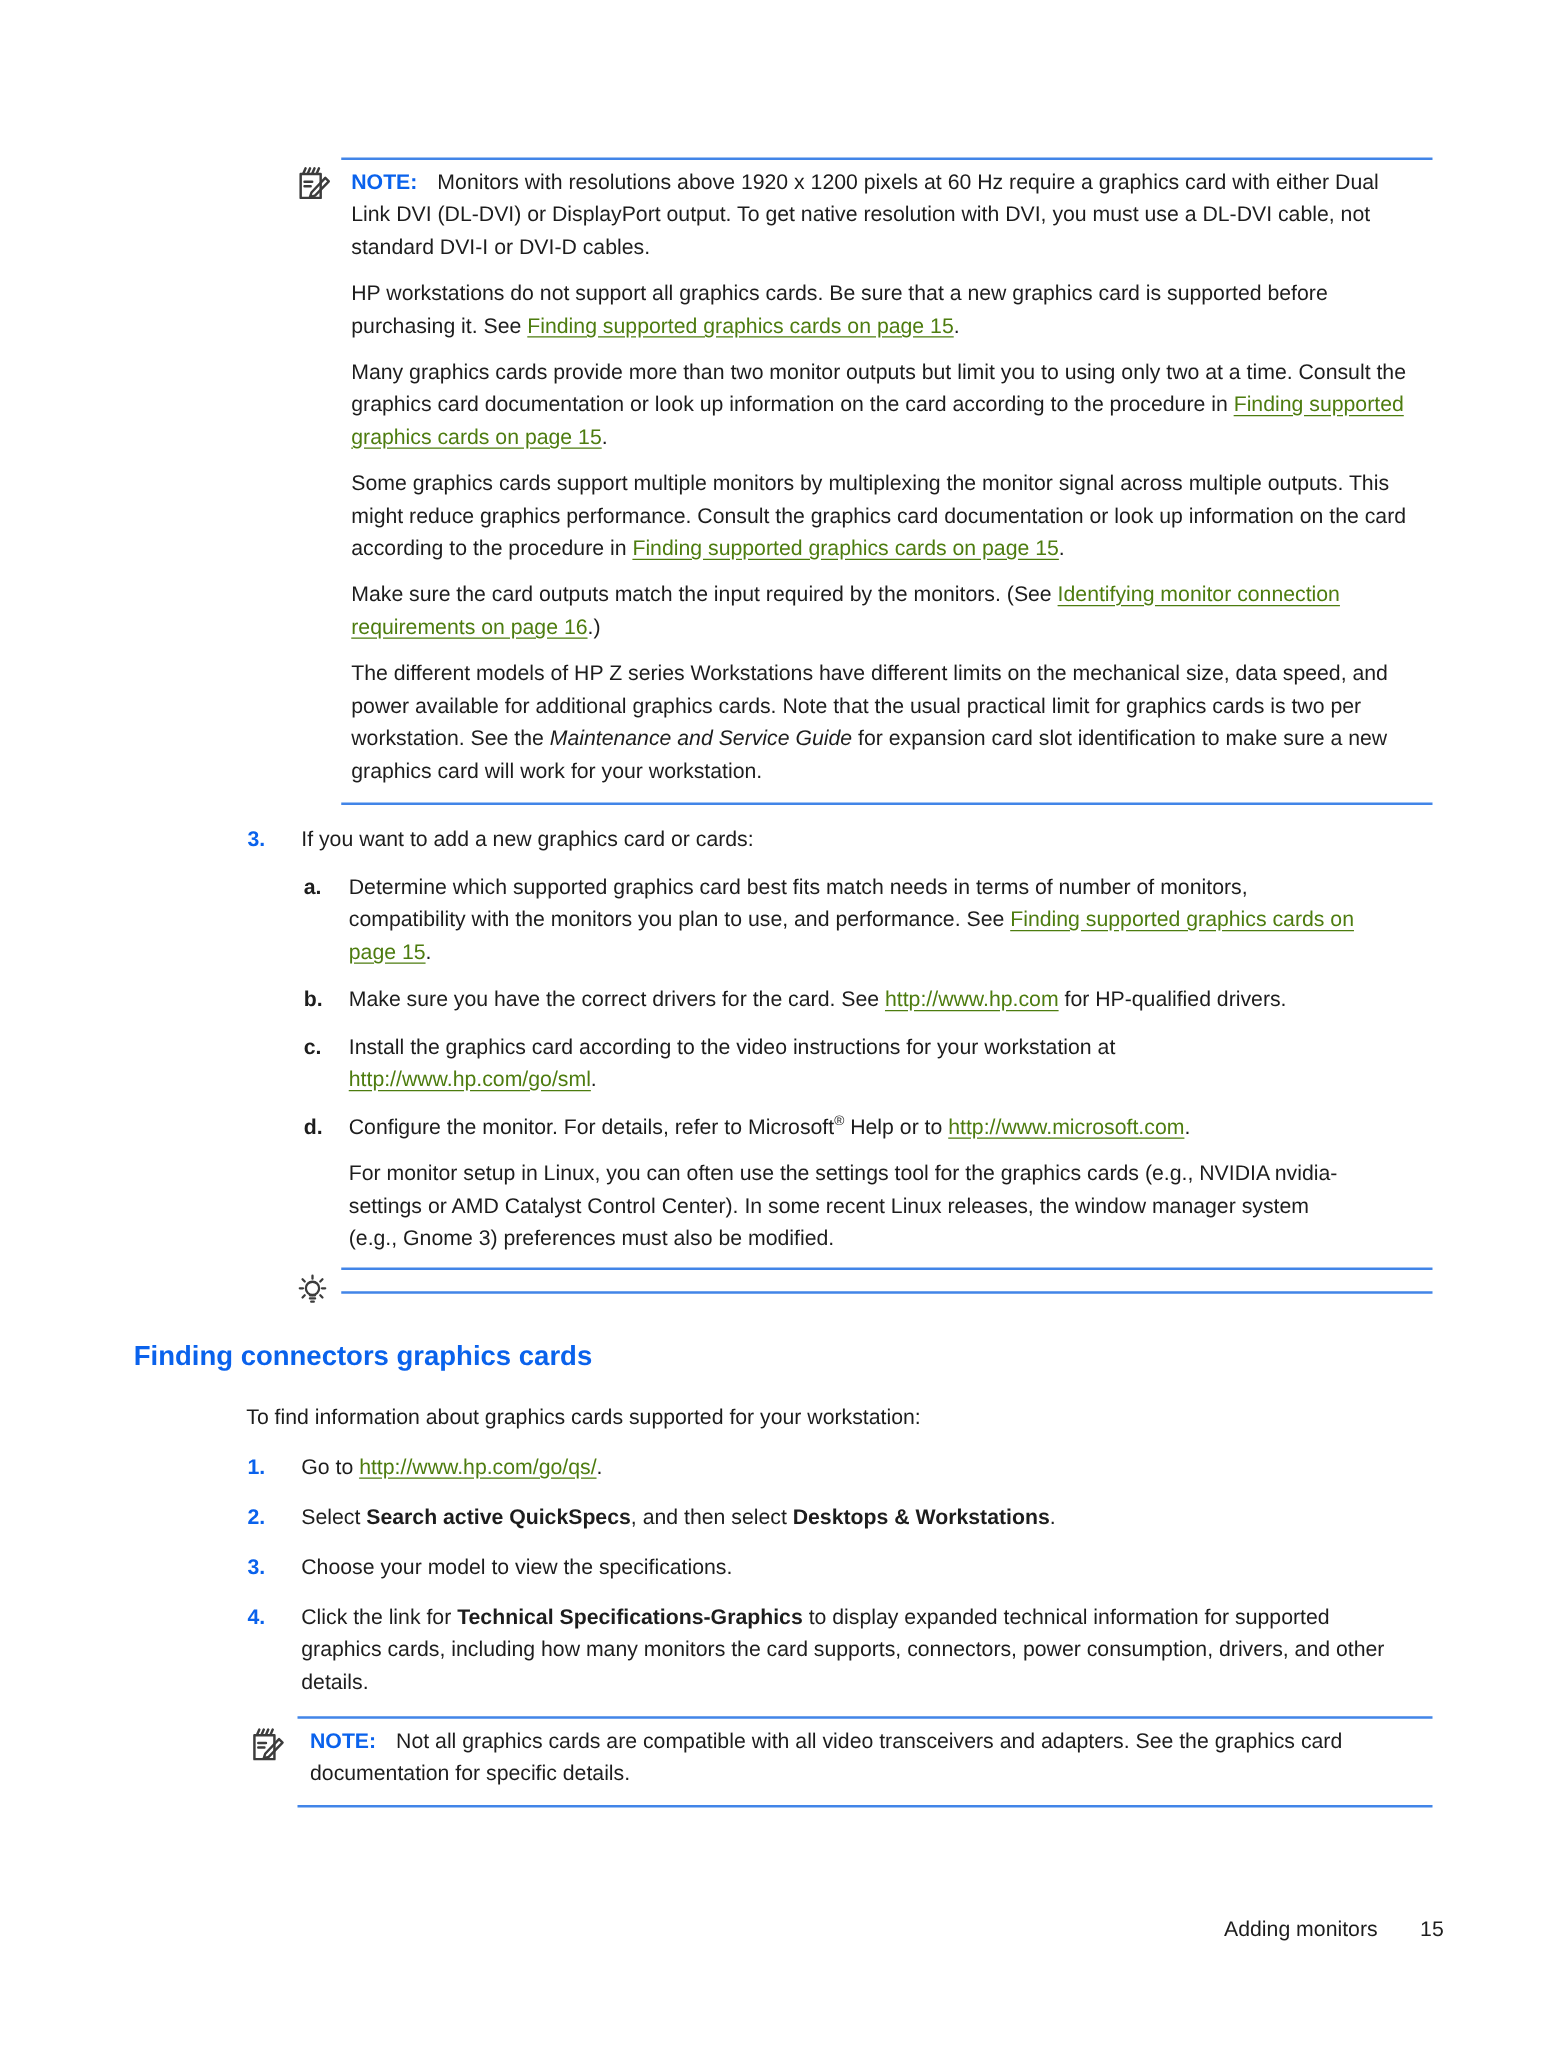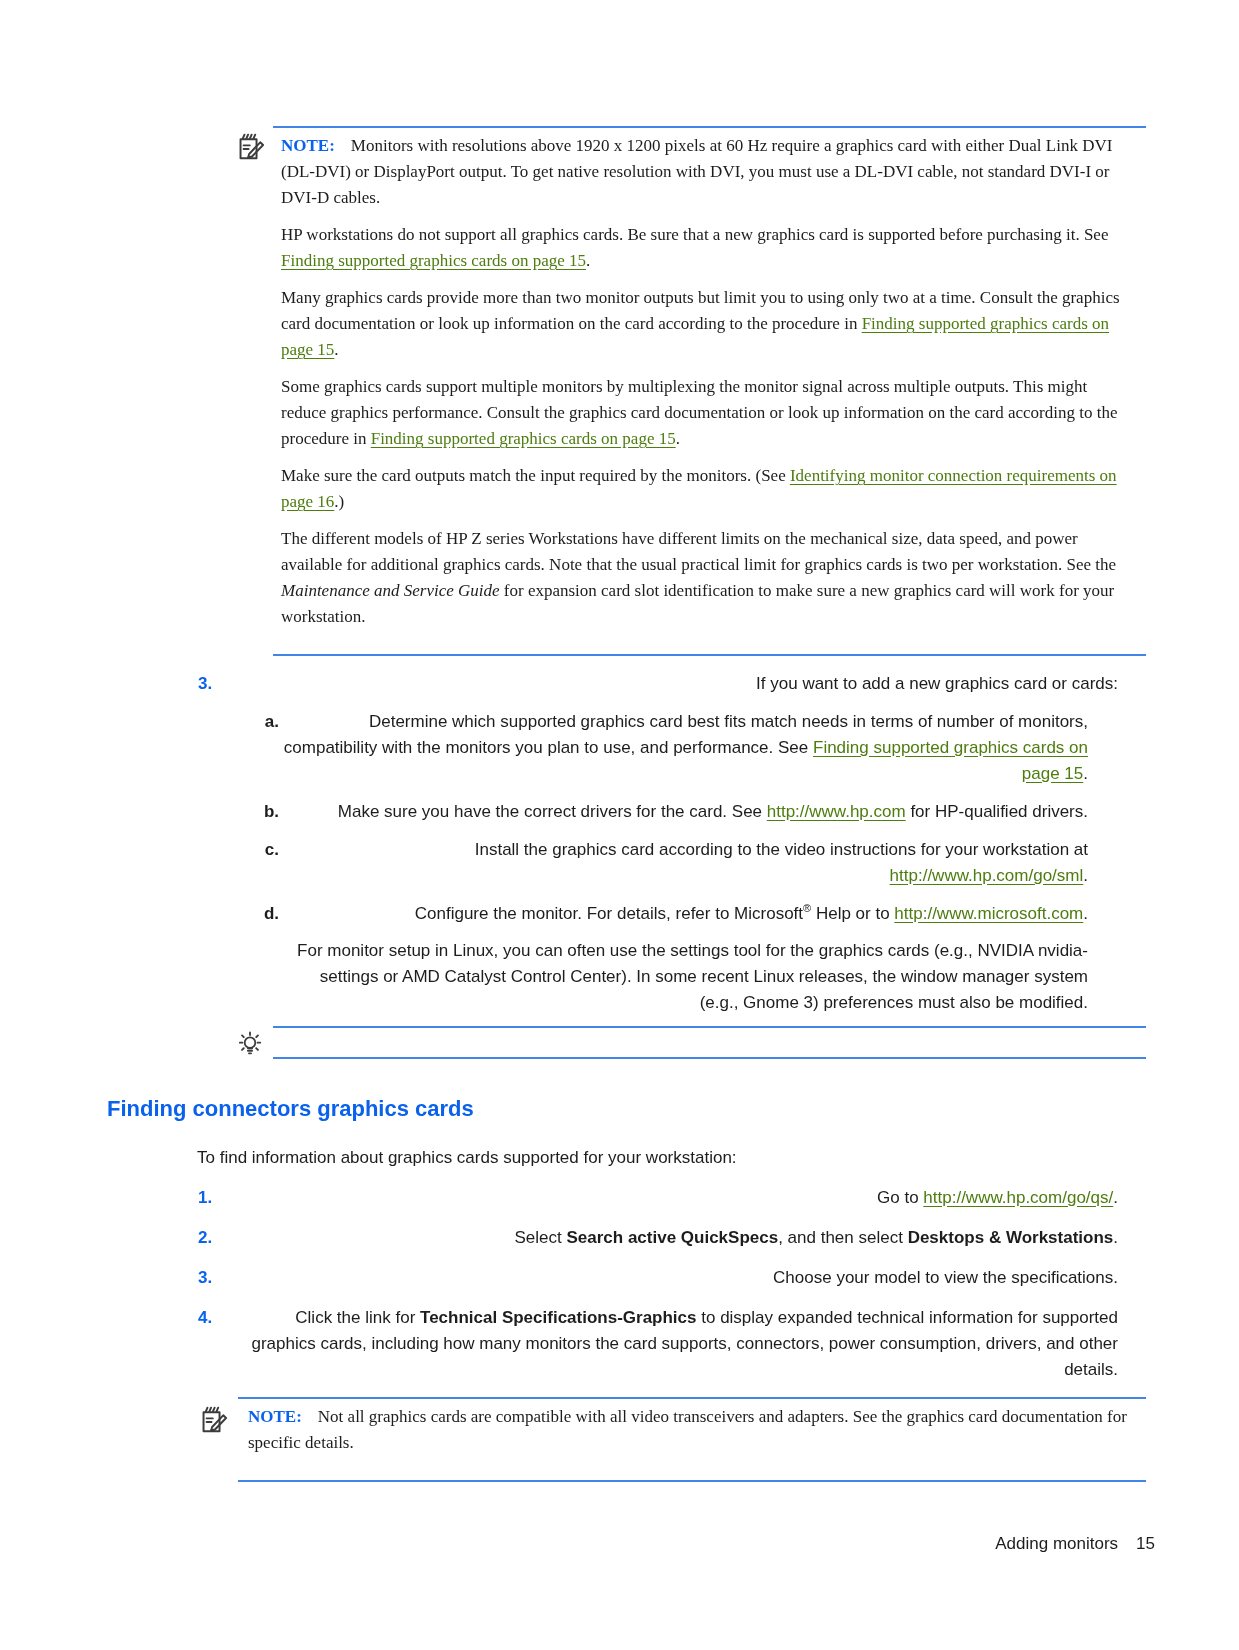--- a/index.html
+++ b/index.html
@@ -13,62 +13,61 @@
     font-size:17px;line-height:26px;
     color:#1d1d1d;
     overflow:hidden;
   }
   p{margin:0;}
   
   .box{
     position:relative;
     border-top:2px solid #4285e8;
     border-bottom:2px solid #4285e8;
-    padding:5px 14px 24px 8px;
-    font-family:Liberation Serif, serif;
+    padding:5px 14px 12px 8px;
   }
   .box.sub-indent{margin-left:166px;}
   .box.step-indent{margin-left:131px;padding-left:10px;}
   .box p{margin:0 0 11px;}
   .box p:last-child{margin-bottom:0;}
   .boxicon{position:absolute;width:32px;height:32px;}
   .box.sub-indent .boxicon{left:-38px;top:2px;}
   .box.step-indent .boxicon{left:-40px;top:4px;}
   .boxlabel{color:#0a62ec;font-weight:700;margin-right:16px;}
   
   .lnk{color:#4d7c0f;text-decoration:underline;text-underline-offset:3px;cursor:pointer;}
   .b{font-weight:700;}
   .i{font-style:italic;}
   .sup{vertical-align:super;font-size:11px;line-height:0;}
   
   .steps{margin-left:91px;}
   .step{display:flex;margin-top:14px;}
   .step .num{flex:none;width:43px;color:#0a62ec;font-weight:700;}
-  .step .stepbody{flex:1;padding-right:28px;text-align:right;}
+  .step .stepbody{flex:1;padding-right:28px;}
   .substeps{margin-left:2px;}
   .sub{display:flex;margin-top:12px;}
   .sub .letter{flex:none;width:36px;font-weight:700;color:#1d1d1d;}
   .sub .subbody{flex:1;padding-right:30px;}
   .sub .subbody p{margin:0 0 11px;}
   .sub .subbody p:last-child{margin-bottom:0;}
   .gap-top-15{margin-top:15px;}
   .gap-top-8{margin-top:8px;}
   
   .section-heading{
     margin:36px 0 0 0;
     color:#0a62ec;
     font-size:22px;line-height:28px;
     font-weight:700;
   }
   .intro{margin:22px 0 0 90px;}
   
   .footer{
     position:absolute;
     top:1531px;right:84px;
-    display:flex;align-items:baseline;gap:18px;
+    display:flex;align-items:baseline;gap:34px;
   }
   svg .stk{stroke:#3c3c3c;stroke-width:1.6;fill:none;stroke-linecap:round;stroke-linejoin:round;}
 </style>
 </head>
 <body>
 
 <div class="page">
 
   <section class="box sub-indent">
     <span class="boxicon">

